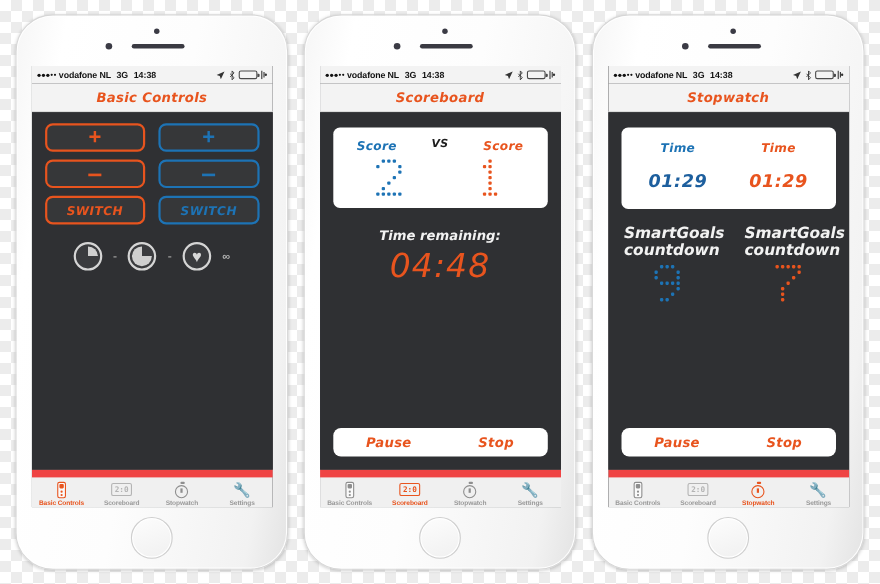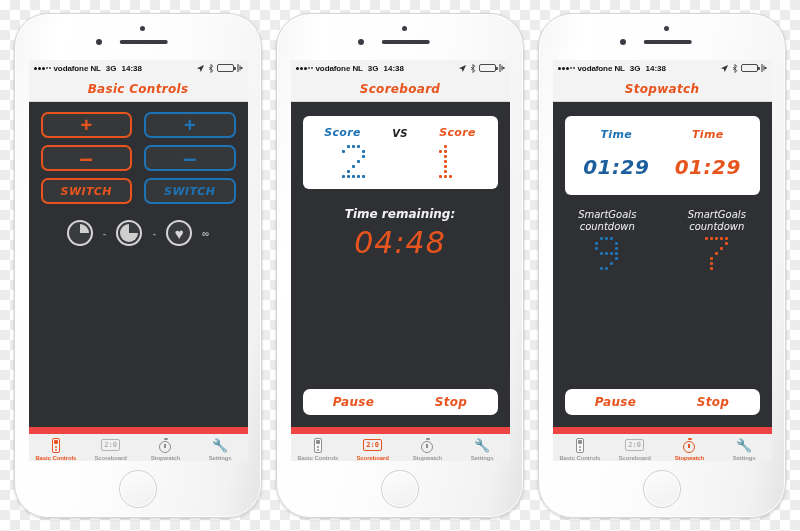--- a/index.html
+++ b/index.html
@@ -243,21 +243,21 @@
 
   
   .card {
     margin: 14px 12px 0 12px;
     background: #ffffff;
     border-radius: 6px;
     padding: 10px 6px;
   }
   .card-head {
     display: flex;
-    align-items: flex-end;
+    align-items: flex-start;
     justify-content: space-around;
     margin-bottom: 6px;
   }
   .lbl {
     font-size: 11px; font-weight: bold; font-style: italic;
     font-family: "DejaVu Sans", sans-serif;
     letter-spacing: 0.3px;
   }
   .lbl.blue { color: #1d73b5; }
   .lbl.orange { color: #e8541e; }
@@ -273,21 +273,21 @@
   .dmx b { width: 3px; height: 3px; border-radius: 1px; display:block; }
   .dmx b.on { }
   .dmx b.off { background: transparent; }
 
   .time-row {
     display: flex;
     align-items: center;
     justify-content: space-around;
   }
   .bigtime {
-    font-size: 20px; font-weight: bold; font-style: italic;
+    font-size: 16px; font-weight: bold; font-style: italic;
     letter-spacing: 0.5px;
     font-family: "DejaVu Sans", sans-serif;
   }
   .bigtime.blue { color: #1d5f9e; }
   .bigtime.orange { color: #e8541e; }
 
   .remain-lbl {
     margin-top: 18px;
     text-align: center;
     color: #f2f2f2;
@@ -304,21 +304,21 @@
   }
 
   .sg-head {
     margin-top: 14px;
     display: flex;
     justify-content: space-around;
     text-align: center;
   }
   .sg-head div {
     color: #f2f2f2;
-    font-size: 10px; font-weight: normal; font-style: italic;
+    font-size: 14px; font-weight: bold; font-style: italic;
     line-height: 1.15;
     font-family: "DejaVu Sans", sans-serif;
     width: 80px;
   }
   .sg-nums {
     margin-top: 5px;
     display: flex;
     justify-content: space-around;
     align-items: flex-start;
   }

